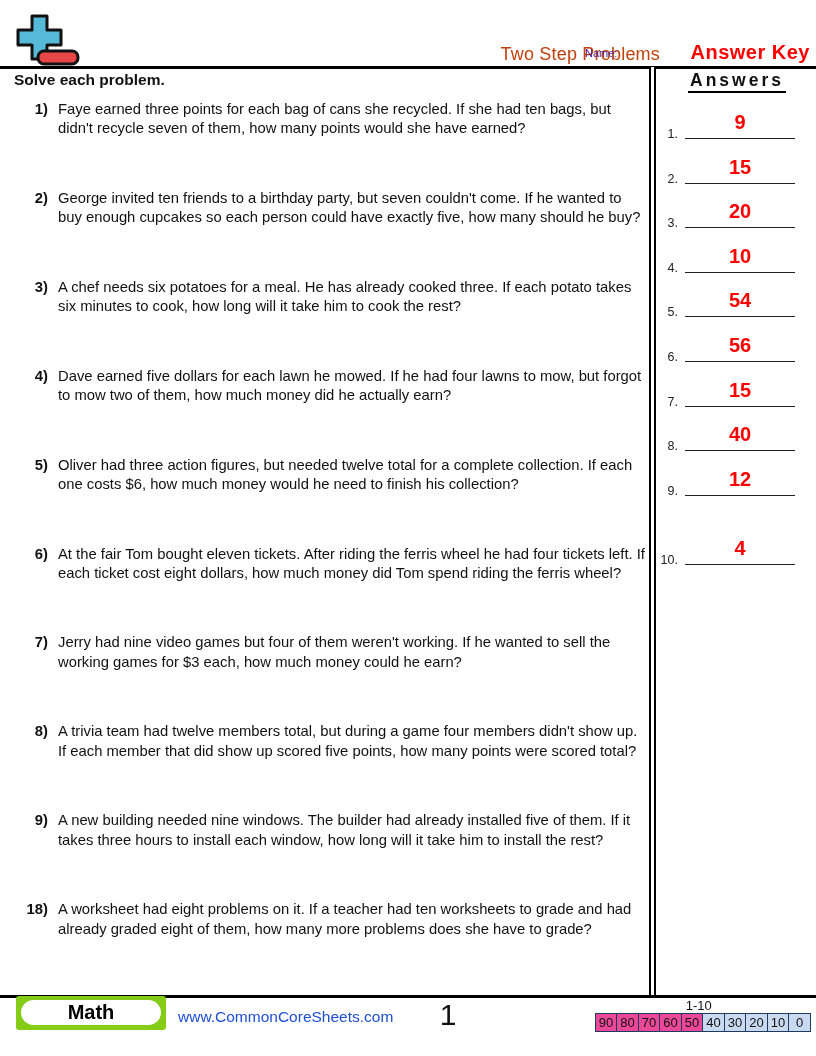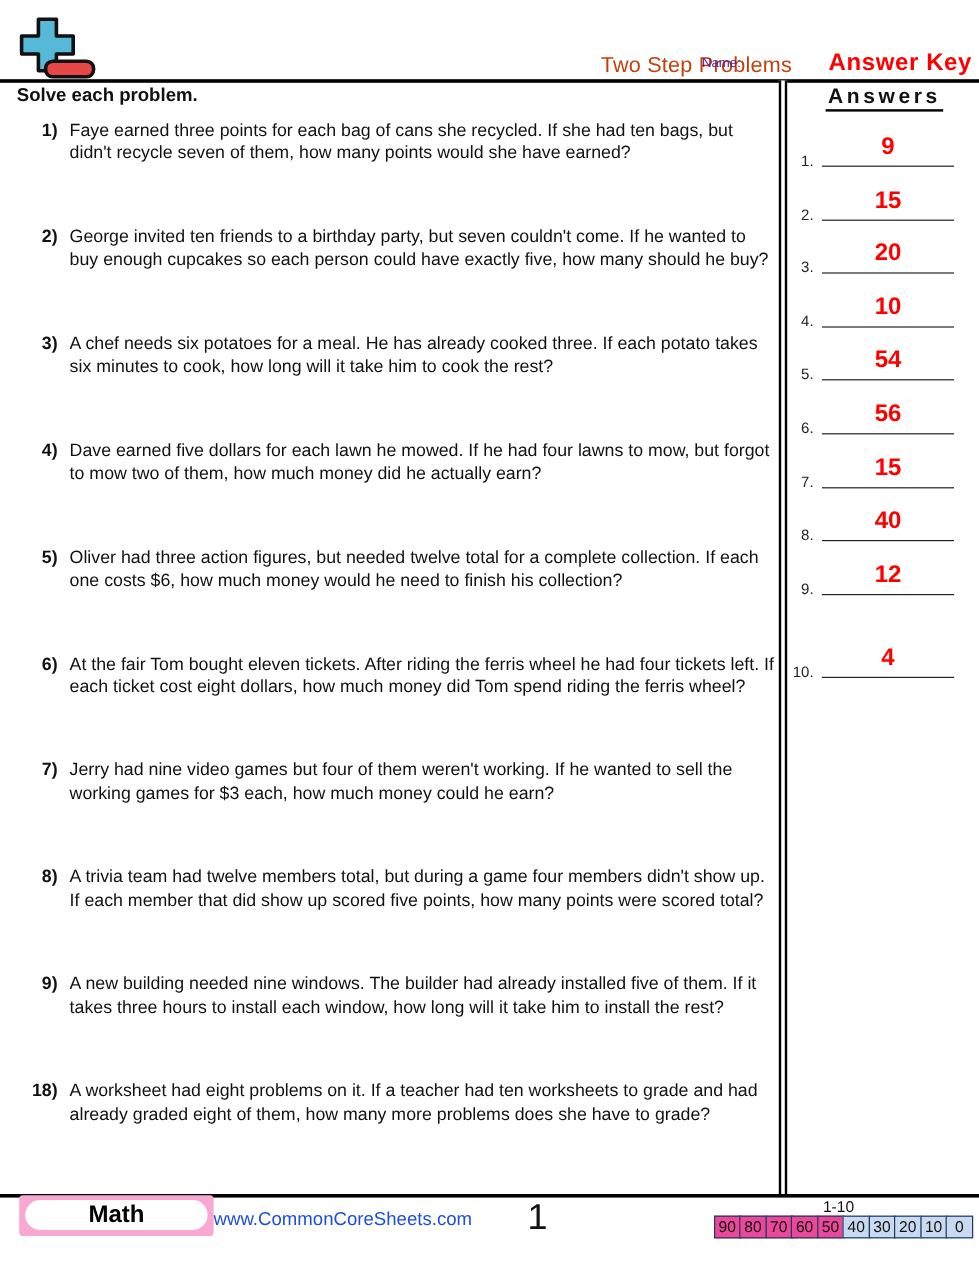--- a/index.html
+++ b/index.html
@@ -71,21 +71,21 @@
   .aval {
     display:inline-block; font-size:20px; font-weight:bold;
     color:var(--answer-red, #fe0000); line-height:28px;
   }
   
   .footer-rule {
     position:absolute; left:0; top:995px; width:816px; height:2.5px; background:#000;
   }
   .subject-box {
     position:absolute; left:16px; top:996px; width:150px; height:34px;
-    background:#f9a8d4; border-radius:3px;padding-left:12px;
+    background:#84cc16; border-radius:3px;
   }
   .subject-pill {
     position:absolute; left:5px; top:4px; right:5px; bottom:5px;
     background:#fff; border-radius:14px;
     display:flex; align-items:center; justify-content:center;
     font-size:20px; font-weight:bold; color:#000;
   }
   .website {
     position:absolute; left:178px; top:1008px; font-size:15.5px; color:#1d4ed8;
   }

